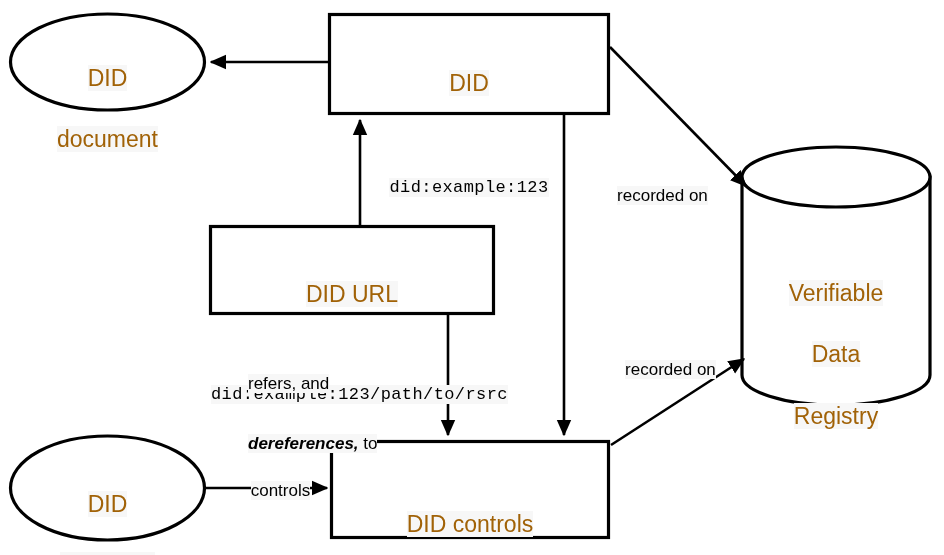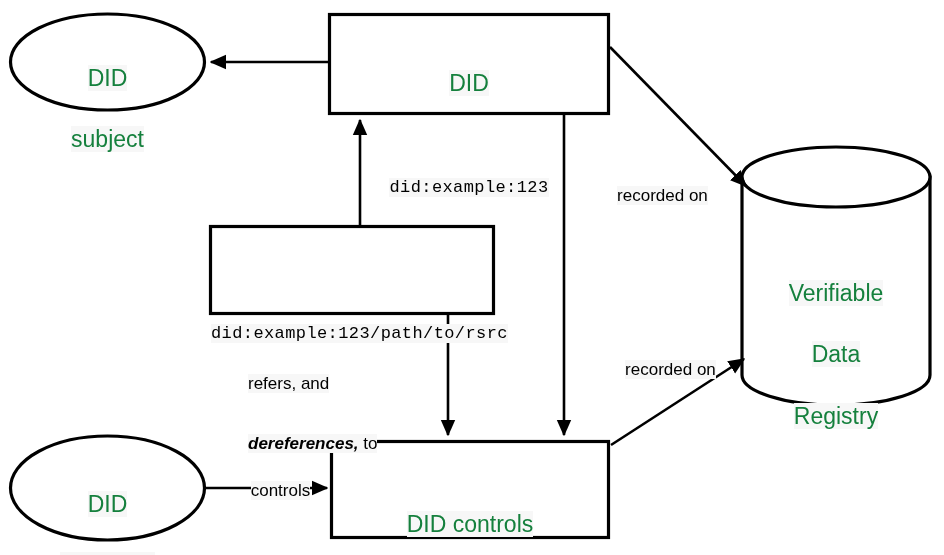--- a/index.html
+++ b/index.html
@@ -28,21 +28,21 @@
   .node-label {
     position: absolute;
     text-align: center;
     line-height: 1.12;
     pointer-events: none;
     white-space: pre;
   }
   .title-text {
     font-family: "Liberation Sans", sans-serif;
     font-size: 23px;
-    color: #15803d;
+    color: #a16207;
   }
   .mono-text {
     font-family: "Liberation Mono", monospace;
     font-size: 17px;
     letter-spacing: 0.4px;
     color: #000000;
     background: #f7f7f7;
   }
   .hl {
     background: #f7f7f7;
@@ -101,30 +101,31 @@
 
     <line x1="205" y1="488" x2="327" y2="488" stroke="#000000" stroke-width="2.6" marker-end="url(#arrowFilled)"></line>
 
     <line x1="610" y1="47" x2="746" y2="186" stroke="#000000" stroke-width="2.6" marker-end="url(#arrowFilled)"></line>
 
     <line x1="611" y1="445" x2="744" y2="359" stroke="#000000" stroke-width="2.6" marker-end="url(#arrowFilled)"></line>
   </svg>
 
   <div class="node-label" style="left:10px; top:30px; width:195px;">
     <div class="title-text"><span class="hl">DID</span></div>
-    <div class="title-text"><span class="hl">subject</span></div>
+    <div class="title-text"><span class="hl">document</span></div>
   </div>
 
   <div class="node-label" style="left:330px; top:35px; width:278px;">
     <div class="title-text"><span class="hl">DID</span></div>
     <div style="height:10px;"></div>
     <div><span class="mono-text">did:example:123</span></div>
   </div>
 
   <div class="node-label" style="left:211px; top:246px; width:282px;">
+    <div class="title-text"><span class="hl">DID URL</span></div>
     <div style="height:6px;"></div>
     <div><span class="mono-text">did:example:123/path/to/rsrc</span></div>
   </div>
 
   <div class="node-label" style="left:10px; top:456px; width:195px;">
     <div class="title-text"><span class="hl">DID</span></div>
     <div class="title-text"><span class="hl">controller</span></div>
   </div>
 
   <div class="node-label" style="left:332px; top:476px; width:276px;">

